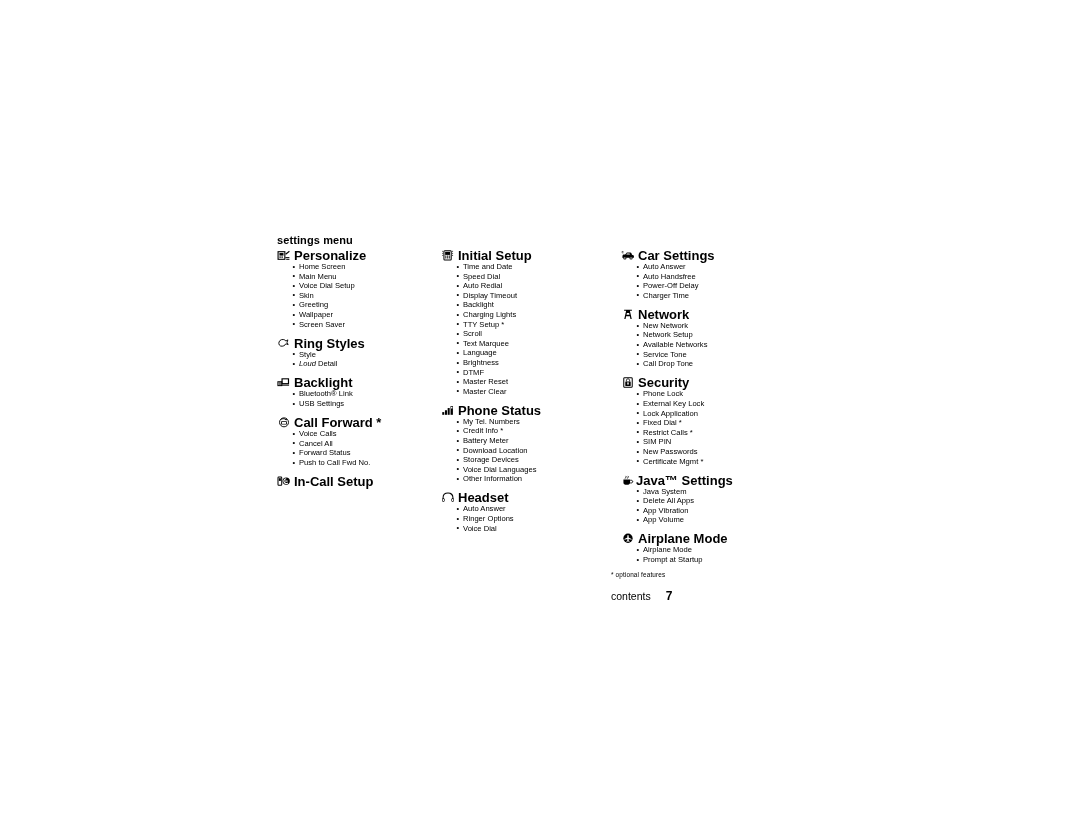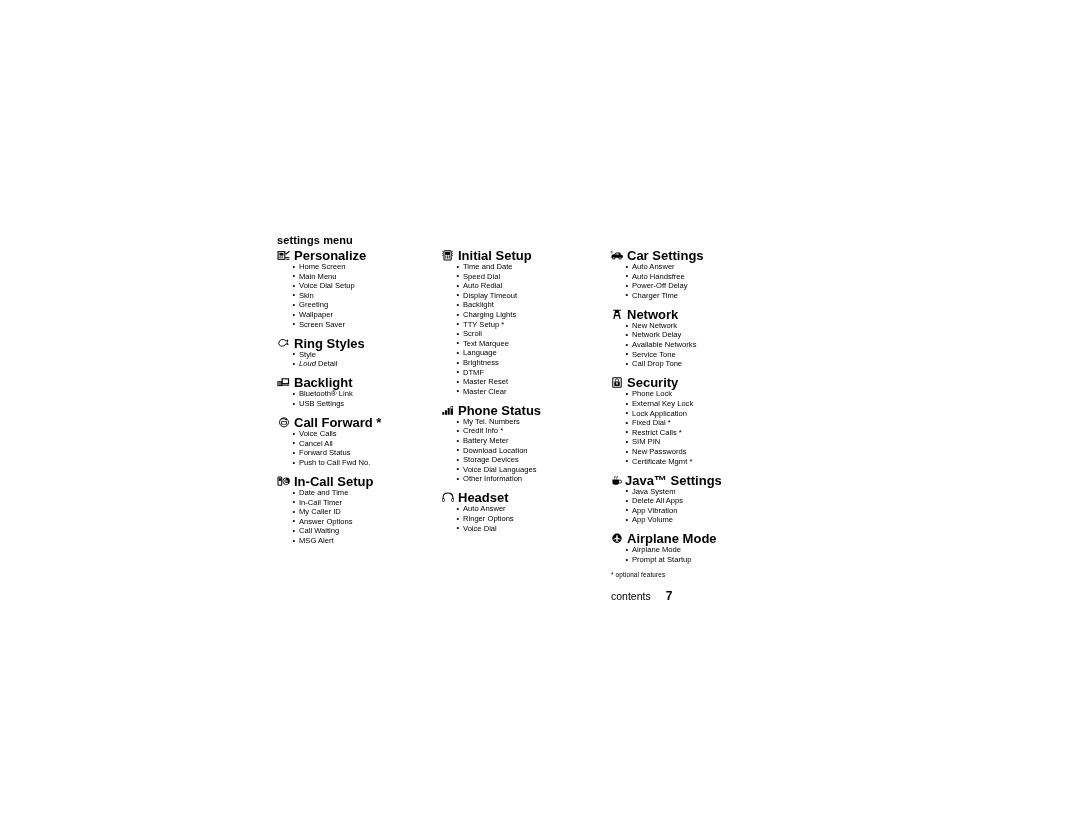--- a/index.html
+++ b/index.html
@@ -43,21 +43,21 @@
     top: 250px;
     width: 560px;
   }
   .col {
     position: absolute;
     top: 0;
     width: 165px;
   }
   .col-1 { left: 0px; }
   .col-2 { left: 164px; }
-  .col-3 { left: 333px; }
+  .col-3 { left: 344px; }
 
   
   .section {
     position: relative;
     margin-bottom: 8.5px;
   }
   .section-head {
     position: relative;
     display: block;
     min-height: 12px;
@@ -209,28 +209,20 @@
         <div class="section">
           <div class="section-head"><span class="sec-icon">
               <svg viewBox="0 0 16 13" width="14" height="11">
                 <rect x="0.9" y="1.2" width="4.4" height="9.6" rx="0.8" fill="none" stroke="#000" stroke-width="1.2"></rect>
                 <rect x="1.9" y="2.6" width="2.4" height="3.2" fill="#000"></rect>
                 <circle cx="10.6" cy="6" r="4.3" fill="#000"></circle>
                 <path d="M10.6 3.2 A2.8 2.8 0 1 0 12.6 8" fill="none" stroke="#fff" stroke-width="1.3"></path>
                 <path d="M9.3 6 L12.3 6" stroke="#fff" stroke-width="1.3"></path>
               </svg>
             </span><span>In-Call Setup</span></div>
-          <ul class="items">
-            <li>Date and Time</li>
-            <li>In-Call Timer</li>
-            <li>My Caller ID</li>
-            <li>Answer Options</li>
-            <li>Call Waiting</li>
-            <li>MSG Alert</li>
-          </ul>
         </div>
       </div>
     <div class="col col-2">
         <div class="section">
           <div class="section-head"><span class="sec-icon">
               <svg viewBox="0 0 16 13" width="14" height="11">
                 <rect x="3.2" y="0.9" width="8.6" height="11" rx="1" fill="none" stroke="#000" stroke-width="1.2"></rect>
                 <rect x="4.6" y="2.2" width="5.8" height="3.6" fill="#000"></rect>
                 <rect x="4.6" y="6.6" width="1.5" height="1.3" fill="#000"></rect>
                 <rect x="6.8" y="6.6" width="1.5" height="1.3" fill="#000"></rect>
@@ -319,21 +311,21 @@
         <div class="section">
           <div class="section-head"><span class="sec-icon">
               <svg viewBox="0 0 16 13" width="14" height="11">
                 <path d="M3.4 1 L12.6 1 L12.6 2.1 L10.2 2.1 L12.4 11.8 L10.9 11.8 L10.2 8.6 L5.8 8.6 L5.1 11.8 L3.6 11.8 L5.8 2.1 L3.4 2.1 Z" fill="#000"></path>
                 <path d="M6.2 6.8 L9.8 6.8 L9.3 4.6 L6.7 4.6 Z" fill="#fff"></path>
                 <circle cx="8" cy="3.3" r="1.3" fill="#000"></circle>
               </svg>
             </span><span>Network</span></div>
           <ul class="items">
             <li>New Network</li>
-            <li>Network Delay</li>
+            <li>Network Setup</li>
             <li>Available Networks</li>
             <li>Service Tone</li>
             <li>Call Drop Tone</li>
           </ul>
         </div>
         <div class="section">
           <div class="section-head"><span class="sec-icon">
               <svg viewBox="0 0 16 13" width="14" height="11">
                 <rect x="3" y="0.8" width="10" height="11.4" rx="1.1" fill="none" stroke="#000" stroke-width="1.2"></rect>
                 <path d="M6.1 5.2 V4 C6.1 2.9 6.9 2.2 8 2.2 C9.1 2.2 9.9 2.9 9.9 4 V5.2" fill="none" stroke="#000" stroke-width="1.1"></path>

